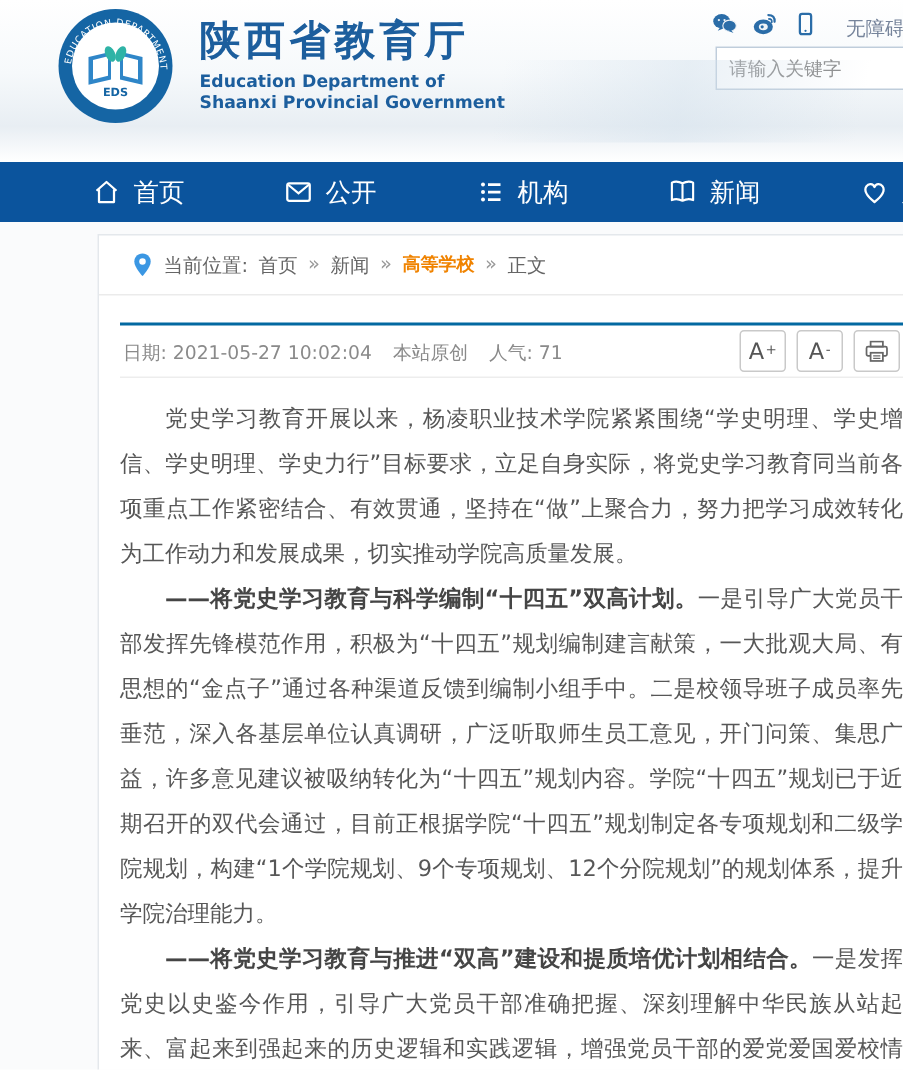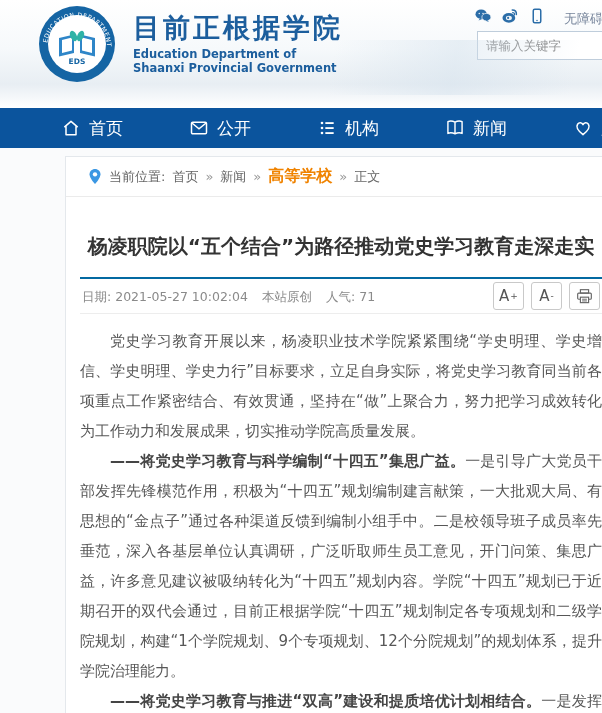--- a/index.html
+++ b/index.html
@@ -66,21 +66,21 @@
     background: #fff; border: 1px solid #e4e8ec;
   }
   .breadcrumb-row {
     height: 40px; border-bottom: 1px solid #ebebeb;
     display: flex; align-items: center; gap: 7px; padding-left: 22px;
     font-size: 13px; color: #666;
   }
   .breadcrumb-row .pin { width: 14px; height: 17px; }
   .crumb { cursor: pointer; }
   .crumb-sep { color: #999; }
-  .crumb-highlight { color: #f08300; font-weight: bold; font-size: 16px; }
+  .crumb-highlight { color: #f08300; font-weight: bold; font-size: 12px; }
 
   .article { padding: 0 14px; }
   .article-title {
     margin-top: 36px; text-align: center;
     font-size: 20px; font-weight: bold; color: #333; line-height: 26px;
   }
   .meta-row {
     margin-top: 18px; border-top: 2px solid #0369a1; border-bottom: 1px solid #ededed;
     padding: 3px 2px; display: flex; justify-content: space-between; align-items: center;
   }
@@ -123,21 +123,21 @@
       <path d="M57 33 L42 29.5 L42 48 L57 51.5 Z" fill="#2f86c8"></path>
       <path d="M24 35 L34 32.5 L34 45.5 L24 48 Z" fill="#ffffff"></path>
       <path d="M54 35 L44 32.5 L44 45.5 L54 48 Z" fill="#ffffff"></path>
       <ellipse cx="35.5" cy="31" rx="3.2" ry="5.5" fill="#2fb3a6" transform="rotate(-25 35.5 31)"></ellipse>
       <ellipse cx="42.5" cy="31" rx="3.2" ry="5.5" fill="#2fb3a6" transform="rotate(25 42.5 31)"></ellipse>
       <text x="39" y="59" text-anchor="middle" font-size="7.5" font-weight="bold" fill="#1565a4">EDS</text>
     </svg>
   </div>
 
   <div class="site-title-block">
-    <div class="site-name">目前正根据学院</div>
+    <div class="site-name">陕西省教育厅</div>
     <div class="site-name-en">
       <div>Education Department of</div>
       <div>Shaanxi Provincial Government</div>
     </div>
   </div>
 
   <div class="top-icons">
     <svg class="ic" viewBox="0 0 24 24">
       <ellipse cx="9.5" cy="9.5" rx="7.5" ry="6.3" fill="currentColor"></ellipse>
       <path d="M6 18 L8.5 14.5 L11 16 Z" fill="currentColor"></path>
@@ -216,21 +216,20 @@
     <span class="crumb">首页</span>
     <span class="crumb-sep">»</span>
     <span class="crumb">新闻</span>
     <span class="crumb-sep">»</span>
     <span class="crumb crumb-highlight">高等学校</span>
     <span class="crumb-sep">»</span>
     <span>正文</span>
   </div>
 
   <div class="article">
-    <h1 class="article-title">杨凌职院以“五个结合”为路径推动党史学习教育走深走实</h1>
 
     <div class="meta-row">
       <div class="meta-left">
         <div>
           <span class="lbl">日期:</span><span class="sp">2021-05-27 10:02:04</span><span class="sp">本站原创</span><span class="lbl">人气:</span><span>71</span>
         </div>
       </div>
       <div class="meta-tools">
         <div class="tool-btn">
           <span>A</span>
@@ -247,17 +246,17 @@
             <rect x="6" y="12" width="12" height="8" fill="#fff" stroke="currentColor" stroke-width="1.7"></rect>
             <line x1="8.5" y1="15" x2="15.5" y2="15" stroke="currentColor" stroke-width="1.4"></line>
             <line x1="8.5" y1="17.5" x2="15.5" y2="17.5" stroke="currentColor" stroke-width="1.4"></line>
           </svg>
         </div>
       </div>
     </div>
 
     <div class="article-body">
       <p><strong></strong><span>党史学习教育开展以来，杨凌职业技术学院紧紧围绕“学史明理、学史增信、学史明理、学史力行”目标要求，立足自身实际，将党史学习教育同当前各项重点工作紧密结合、有效贯通，坚持在“做”上聚合力，努力把学习成效转化为工作动力和发展成果，切实推动学院高质量发展。</span></p>
-      <p><strong>——将党史学习教育与科学编制“十四五”集思广益。</strong><span>一是引导广大党员干部发挥先锋模范作用，积极为“十四五”规划编制建言献策，一大批观大局、有思想的“金点子”通过各种渠道反馈到编制小组手中。二是校领导班子成员率先垂范，深入各基层单位认真调研，广泛听取师生员工意见，开门问策、集思广益，许多意见建议被吸纳转化为“十四五”规划内容。学院“十四五”规划已于近期召开的双代会通过，目前正根据学院“十四五”规划制定各专项规划和二级学院规划，构建“1个学院规划、9个专项规划、12个分院规划”的规划体系，提升学院治理能力。</span></p>
+      <p><strong>——将党史学习教育与科学编制“十四五”双高计划。</strong><span>一是引导广大党员干部发挥先锋模范作用，积极为“十四五”规划编制建言献策，一大批观大局、有思想的“金点子”通过各种渠道反馈到编制小组手中。二是校领导班子成员率先垂范，深入各基层单位认真调研，广泛听取师生员工意见，开门问策、集思广益，许多意见建议被吸纳转化为“十四五”规划内容。学院“十四五”规划已于近期召开的双代会通过，目前正根据学院“十四五”规划制定各专项规划和二级学院规划，构建“1个学院规划、9个专项规划、12个分院规划”的规划体系，提升学院治理能力。</span></p>
       <p><strong>——将党史学习教育与推进“双高”建设和提质培优计划相结合。</strong><span>一是发挥党史以史鉴今作用，引导广大党员干部准确把握、深刻理解中华民族从站起来、富起来到强起来的历史逻辑和实践逻辑，增强党员干部的爱党爱国爱校情怀，为推动“双高”建设、落实提质培优凝聚最广泛的思想共识和价值认同。二是召开“双高计划”建设部署推进会，梳理“双高”建设中存在的问题，提出解决方案，并安排部署了2021年“双高”建设及“提质培优行动计划”任务工作。三是为进一步开阔眼界、</span></p>
     </div>
   </div>
 </div>
 
 </body></html>

